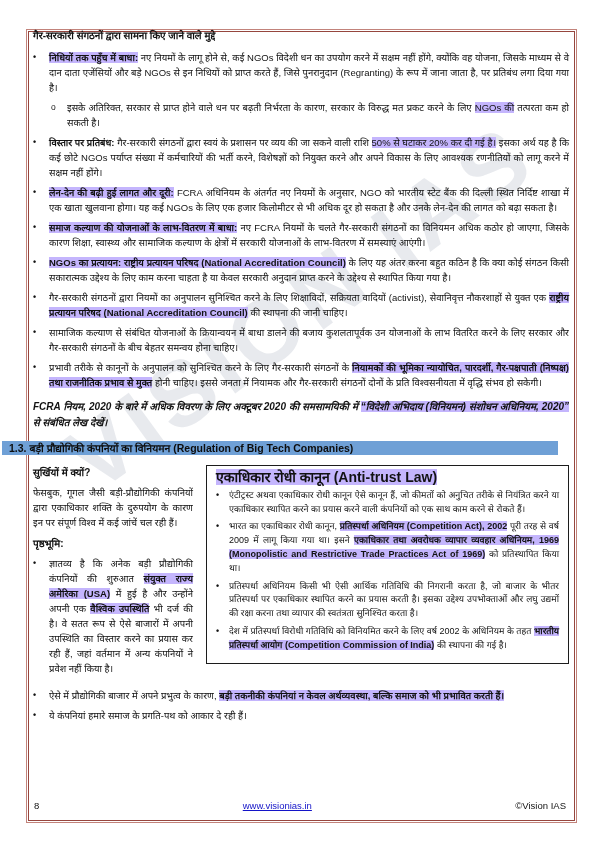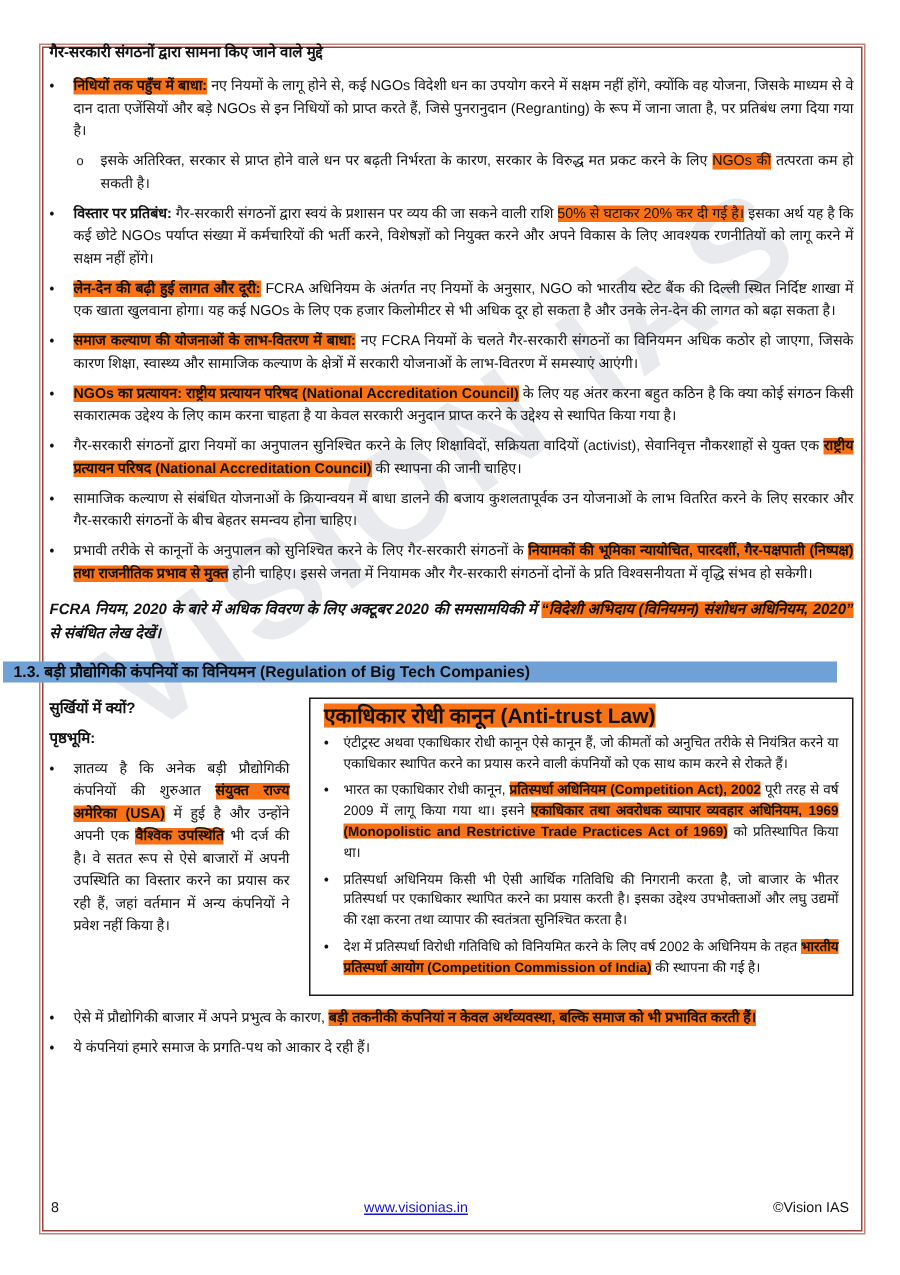--- a/index.html
+++ b/index.html
@@ -12,21 +12,21 @@
   .watermark{position:absolute;top:255px;left:-10px;width:620px;text-align:center;
              font-size:92px;font-weight:bold;letter-spacing:6px;color:rgba(140,152,170,0.20);
              transform:rotate(-36deg);pointer-events:none;z-index:0;}
   .z{position:relative;z-index:1;}
   h2.doc-h{font-size:10px;margin:0 0 7px 0;line-height:15px;text-align:left;}
   .bullet{display:flex;margin:0 0 5px 0;}
   .bullet .mk{width:16px;flex:0 0 16px;font-weight:bold;font-size:9px;}
   .sub{margin-left:18px;}
   .sub .mk{font-weight:normal;width:16px;flex:0 0 16px;font-size:8.5px;}
   .b{font-weight:bold;}
-  .hl{background:#f97316;}
+  .hl{background:#c4b5fd;}
   .note{font-weight:bold;font-style:italic;margin:9px 0 10px 0;font-size:10px;line-height:16px;}
   .section-bar{background:#6fa0d6;color:#0d0d0d;font-weight:bold;font-size:10.5px;
                padding:0 7px;margin:4px 0 10px -31px;width:542px;line-height:14px;text-align:left;}
   .cols{display:flex;gap:13px;align-items:flex-start;}
   .col-left{width:160px;flex:0 0 160px;}
   .col-left p{margin:0 0 6px 0;}
   .col-h{font-weight:bold;font-size:10px;margin:0 0 5px 0;text-align:left;}
   .box{flex:1;border:1px solid #1c1c1c;padding:5px 9px 6px 9px;font-size:9px;line-height:13.8px;background:#fff;}
   .box .bullet{margin-bottom:4px;}
   .box .mk{width:13px;flex:0 0 13px;}
@@ -88,20 +88,21 @@
       <span><span>प्रभावी तरीके से कानूनों के अनुपालन को सुनिश्चित करने के लिए गैर-सरकारी संगठनों के </span><span class="b hl">नियामकों की भूमिका न्यायोचित, पारदर्शी, गैर-पक्षपाती (निष्पक्ष) तथा राजनीतिक प्रभाव से मुक्त</span><span> होनी चाहिए। इससे जनता में नियामक और गैर-सरकारी संगठनों दोनों के प्रति विश्वसनीयता में वृद्धि संभव हो सकेगी।</span></span>
     </div>
 
     <div class="note"><span>FCRA नियम, 2020 के बारे में अधिक विवरण के लिए अक्टूबर 2020 की समसामयिकी में </span><span class="hl">“विदेशी अभिदाय (विनियमन) संशोधन अधिनियम, 2020”</span><span> से संबंधित लेख देखें।</span></div>
 
     <div class="section-bar">1.3. बड़ी प्रौद्योगिकी कंपनियों का विनियमन (Regulation of Big Tech Companies)</div>
 
     <div class="cols">
       <div class="col-left">
         <div class="col-h">सुर्खियों में क्यों?</div>
+        <p><span>फेसबुक, गूगल जैसी बड़ी-प्रौद्योगिकी कंपनियों द्वारा एकाधिकार शक्ति के दुरुपयोग के कारण इन पर संपूर्ण विश्व में कई जांचें चल रही हैं।</span></p>
         <div class="col-h">पृष्ठभूमि:</div>
         <div class="bullet">
           <span class="mk">•</span>
           <span><span>ज्ञातव्य है कि अनेक बड़ी प्रौद्योगिकी कंपनियों की शुरुआत </span><span class="b hl">संयुक्त राज्य अमेरिका (USA)</span><span> में हुई है और उन्होंने अपनी एक </span><span class="b hl">वैश्विक उपस्थिति</span><span> भी दर्ज की है। वे सतत रूप से ऐसे बाजारों में अपनी उपस्थिति का विस्तार करने का प्रयास कर रही हैं, जहां वर्तमान में अन्य कंपनियों ने प्रवेश नहीं किया है।</span></span>
         </div>
       </div>
 
       <div class="box">
         <div class="box-title"><span class="b hl">एकाधिकार रोधी कानून (Anti-trust Law)</span></div>
         <div class="bullet">

